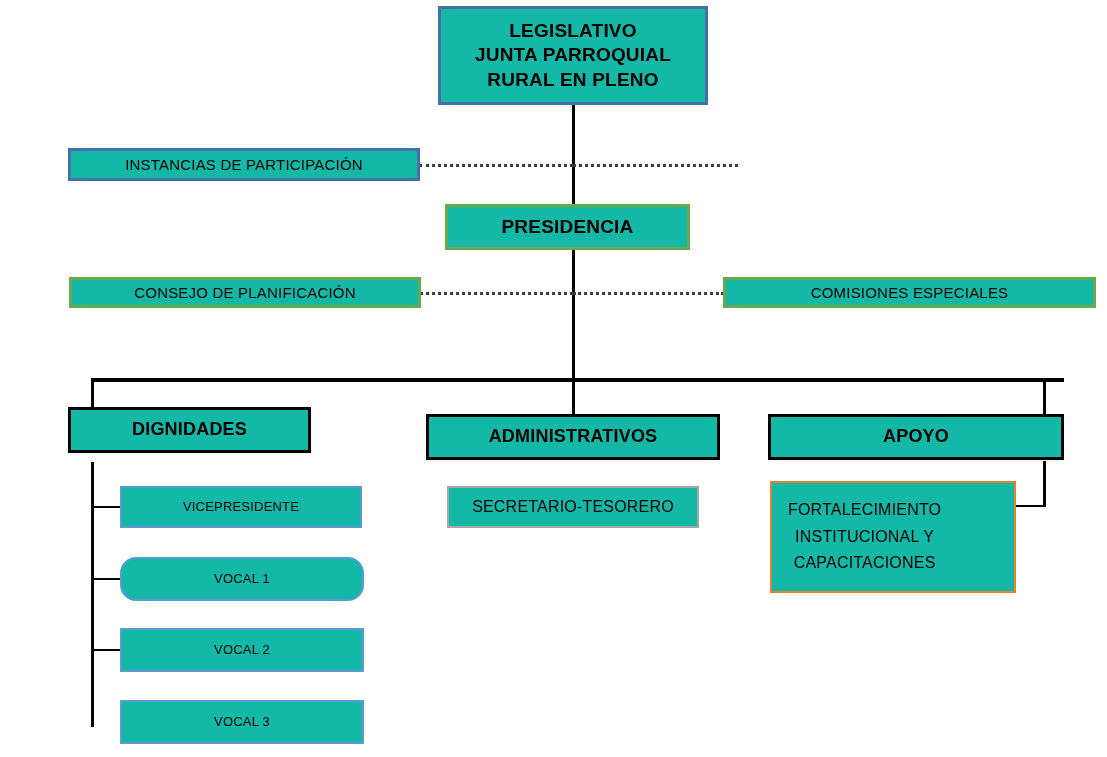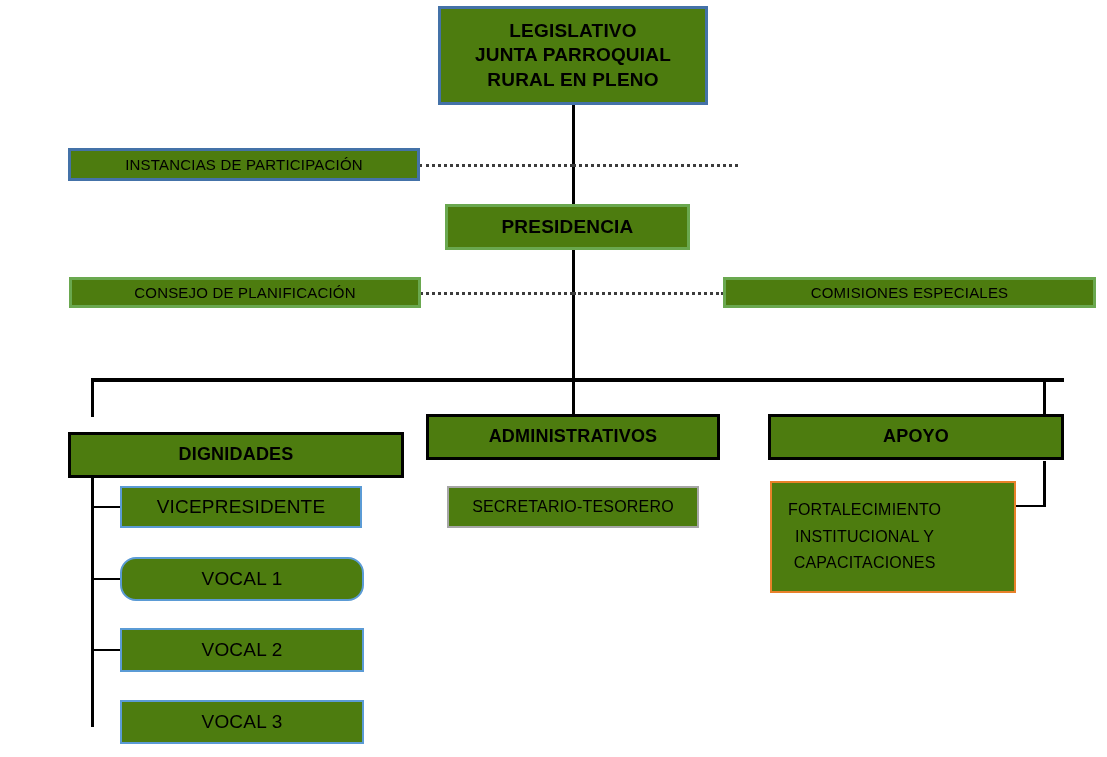--- a/index.html
+++ b/index.html
@@ -16,21 +16,21 @@
     width: 1107px;
     height: 757px;
     background: #ffffff;
     overflow: hidden;
   }
 
   
   .node {
     position: absolute;
     box-sizing: border-box;
-    background: #4d7c0f;
+    background: #14b8a6;
     display: flex;
     align-items: center;
     justify-content: center;
     text-align: center;
     color: #000000;
     line-height: 1.28;
     letter-spacing: 0.2px;
     z-index: 5;
   }
 
@@ -39,21 +39,21 @@
   .b-blue-l { border: 2px solid #5b9bd5; }
   .b-green  { border: 3px solid #6aa84f; }
   .b-black  { border: 3px solid #000000; }
   .b-gray   { border: 2px solid #a6a6a6; }
   .b-orange { border: 2px solid #e8812a; }
 
   
   .t-bold   { font-weight: bold; }
   .t-15     { font-size: 15px; }
   .t-16     { font-size: 16px; }
-  .t-17     { font-size: 19px; }
+  .t-17     { font-size: 13px; }
   .t-18     { font-size: 18px; }
   .t-19     { font-size: 19px; }
   .t-left   { justify-content: flex-start; text-align: center; padding-left: 16px; }
 
   
   .conn {
     position: absolute;
     background: #000000;
     z-index: 1;
   }
@@ -101,21 +101,21 @@
 
   <div class="node b-blue t-15" style="left:68px; top:148px; width:352px; height:33px;">INSTANCIAS  DE PARTICIPACIÓN</div>
 
 
   <div class="node b-green t-bold t-19" style="left:445px; top:204px; width:245px; height:46px;">PRESIDENCIA</div>
 
   <div class="node b-green t-15" style="left:69px; top:277px; width:352px; height:31px;">CONSEJO DE PLANIFICACIÓN</div>
 
   <div class="node b-green t-15" style="left:723px; top:277px; width:373px; height:31px;">COMISIONES  ESPECIALES</div>
 
-  <div class="node b-black t-bold t-18" style="left:68px; top:432px; width:336px; height:46px;">DIGNIDADES</div>
+  <div class="node b-black t-bold t-18" style="left:68px; top:407px; width:243px; height:46px;">DIGNIDADES</div>
 
   <div class="node b-black t-bold t-18" style="left:768px; top:414px; width:296px; height:46px;">APOYO</div>
 
   <div class="node b-black t-bold t-18" style="left:426px; top:414px; width:294px; height:46px;">ADMINISTRATIVOS</div>
 
   <div class="node b-blue-l t-17" style="left:120px; top:486px; width:242px; height:42px;">VICEPRESIDENTE</div>
 
   <div class="node b-blue-l t-17" style="left:120px; top:557px; width:244px; height:44px;border-radius:16px;">VOCAL 1</div>
 
   <div class="node b-blue-l t-17" style="left:120px; top:628px; width:244px; height:44px;">VOCAL 2</div>

